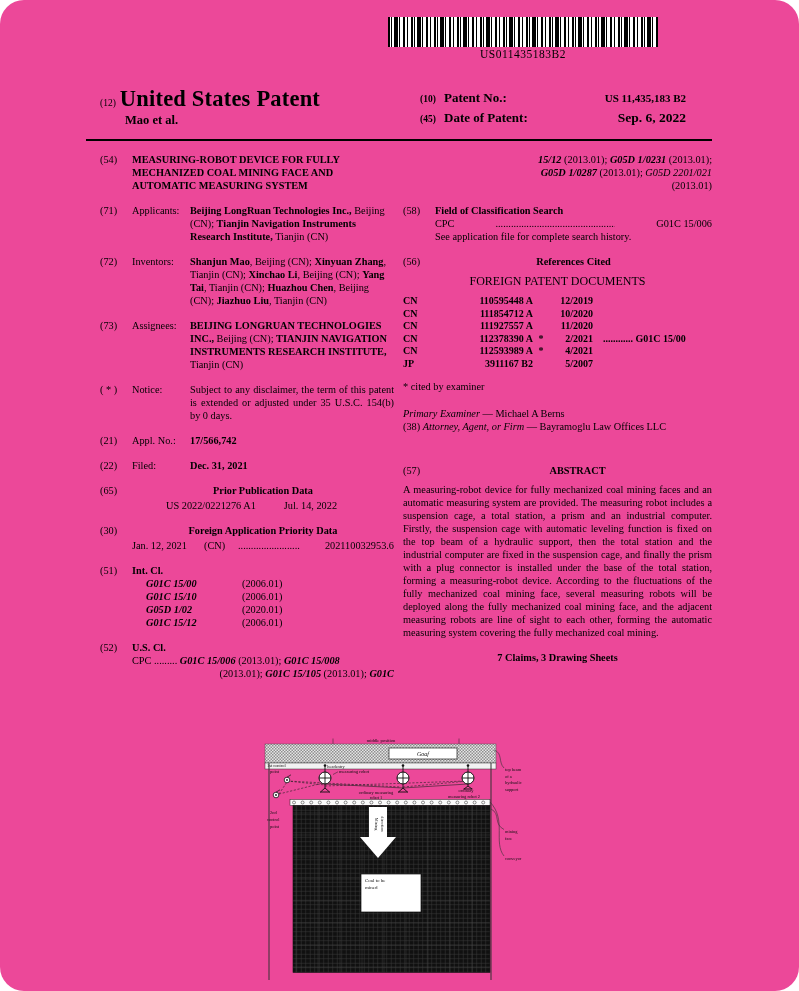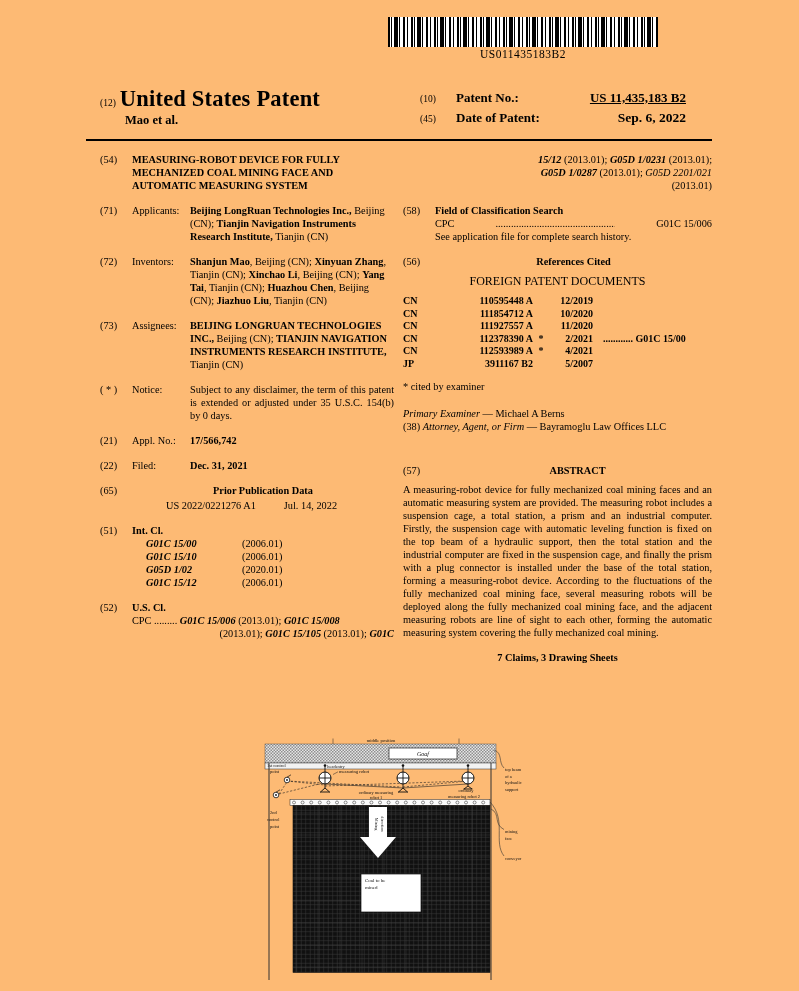--- a/index.html
+++ b/index.html
@@ -1,35 +1,35 @@
 <!DOCTYPE html>
 <html><head>
 <meta charset="utf-8">
 <style>
   html,body{margin:0;padding:0;background:#fff;}
-  .page{position:relative;width:799px;height:991px;background:#fdba74;overflow:hidden;
-        font-family:"Liberation Serif", "DejaVu Serif", serif;color:#000;}
+  .page{position:relative;width:799px;height:991px;background:#ec4899;overflow:hidden;
+        font-family:"Liberation Serif", "DejaVu Serif", serif;color:#000;border-radius:24px;}
   
   .barcode-wrap{position:absolute;left:388px;top:17px;width:270px;text-align:center;}
   .barcode-bars{height:30px;width:270px;
      background:repeating-linear-gradient(90deg,#000 0 2px,#fff 2px 3px,#000 3px 4px,#fff 4px 6px,
        #000 6px 10px,#fff 10px 11px,#000 11px 12px,#fff 12px 15px,#000 15px 17px,#fff 17px 19px,
        #000 19px 20px,#fff 20px 23px);}
   .barcode-text{font-size:11.5px;letter-spacing:.5px;margin-top:1px;}
   
   .hdr-left{position:absolute;left:100px;top:86px;}
   .snum{font-size:9.5px;}
   .hdr-title{font-size:22.5px;font-weight:bold;letter-spacing:.2px;}
   .hdr-authors{font-size:12.5px;font-weight:bold;margin-left:25px;margin-top:1px;}
   .hdr-right{position:absolute;left:420px;top:90px;width:266px;}
   .hdr-row{display:flex;align-items:baseline;margin-bottom:4px;}
-  .hdr-row .snum{width:36px;flex:none;}
+  .hdr-row .snum{width:24px;flex:none;font-weight:bold;}
   .hdr-lbl{font-size:13px;font-weight:bold;flex:none;}
   .hdr-val{flex:1;text-align:right;font-weight:bold;}
-  .patno{font-size:13px;text-decoration:underline;}
+  .patno{font-size:11px;}
   .patdate{font-size:13.5px;}
   .rule{position:absolute;left:86px;top:139px;width:626px;height:2px;background:#000;}
   
   .colL{position:absolute;left:100px;top:153px;width:294px;font-size:10.3px;line-height:13px;}
   .colR{position:absolute;left:403px;top:153px;width:309px;font-size:10.3px;line-height:13px;}
   .f{display:flex;margin-bottom:12px;}
   .n{width:32px;flex:none;}
   .lb{width:58px;flex:none;}
   .b{flex:1;}
   .bold{font-weight:bold;}
@@ -147,20 +147,32 @@
       <span class="n">(65)</span>
       <div class="b">
         <div class="chead">Prior Publication Data</div>
         <div class="pubrow">
           <span>US 2022/0221276 A1</span>
           <span>Jul. 14, 2022</span>
         </div>
       </div>
     </div>
 
+    <div class="f">
+      <span class="n">(30)</span>
+      <div class="b">
+        <div class="chead">Foreign Application Priority Data</div>
+        <div class="priorow">
+          <span class="dt">Jan. 12, 2021</span>
+          <span class="cn">(CN)</span>
+          <span class="dots">........................</span>
+          <span>202110032953.6</span>
+        </div>
+      </div>
+    </div>
 
     <div class="f">
       <span class="n">(51)</span>
       <div class="b">
         <div class="bold">Int. Cl.</div>
         <div class="intcl-rows">
           <div class="intcl-row">
               <span class="code bi">G01C 15/00</span>
               <span>(2006.01)</span>
             </div>

